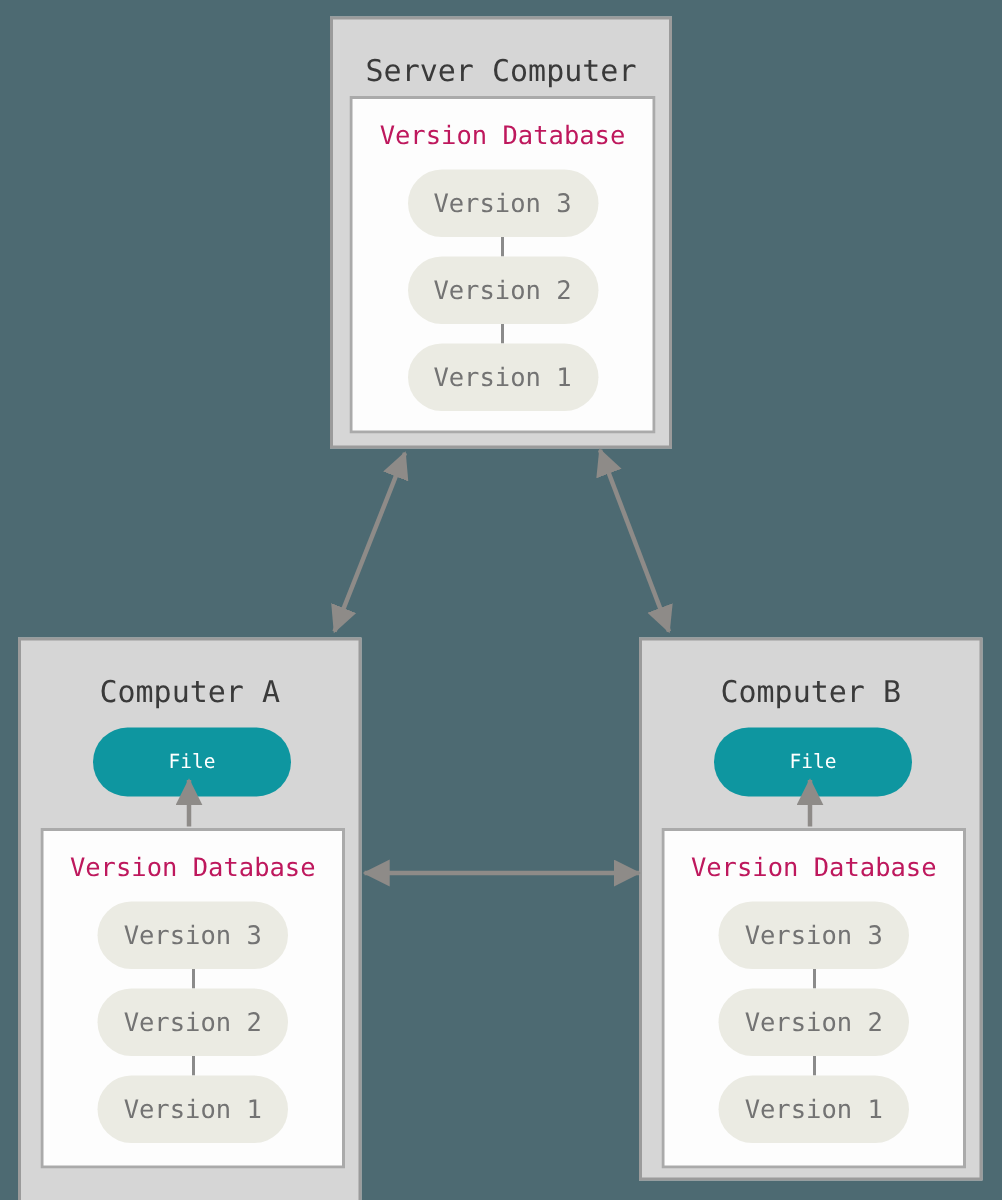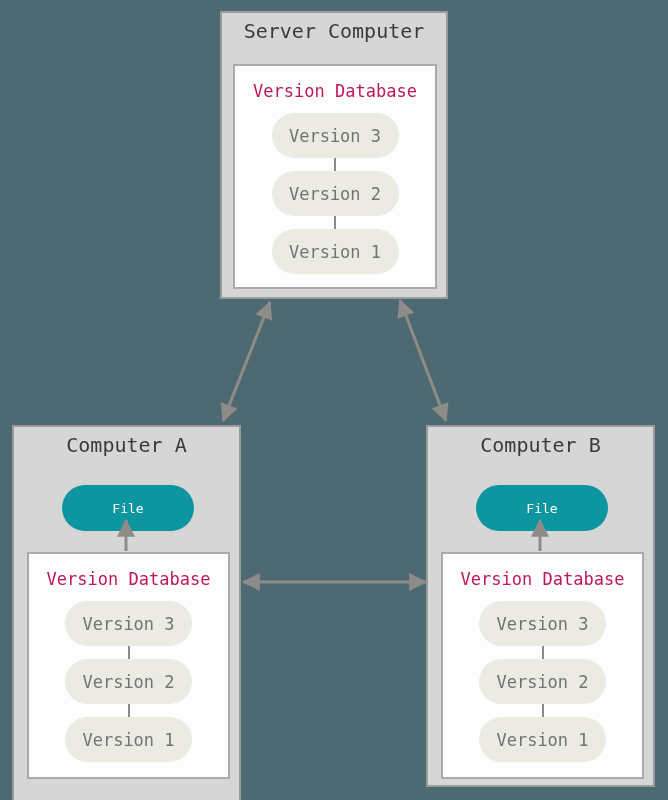--- a/index.html
+++ b/index.html
@@ -11,21 +11,21 @@
     font-family: "DejaVu Sans Mono", "Liberation Mono", monospace;
     overflow: hidden;
   }
   .machine {
     position: absolute;
     background: #d6d6d6;
     border: 2px solid #9b9b9b;
     box-sizing: border-box;
   }
   .machine-title {
-    margin-top: 8px;
+    margin-top: 24px;
     text-align: center;
     font-size: 20px;
     line-height: 20px;
     color: #3a3a3a;
     white-space: nowrap;
   }
   .db {
     position: absolute;
     background: #fdfdfd;
     border: 2px solid #aaaaaa;

